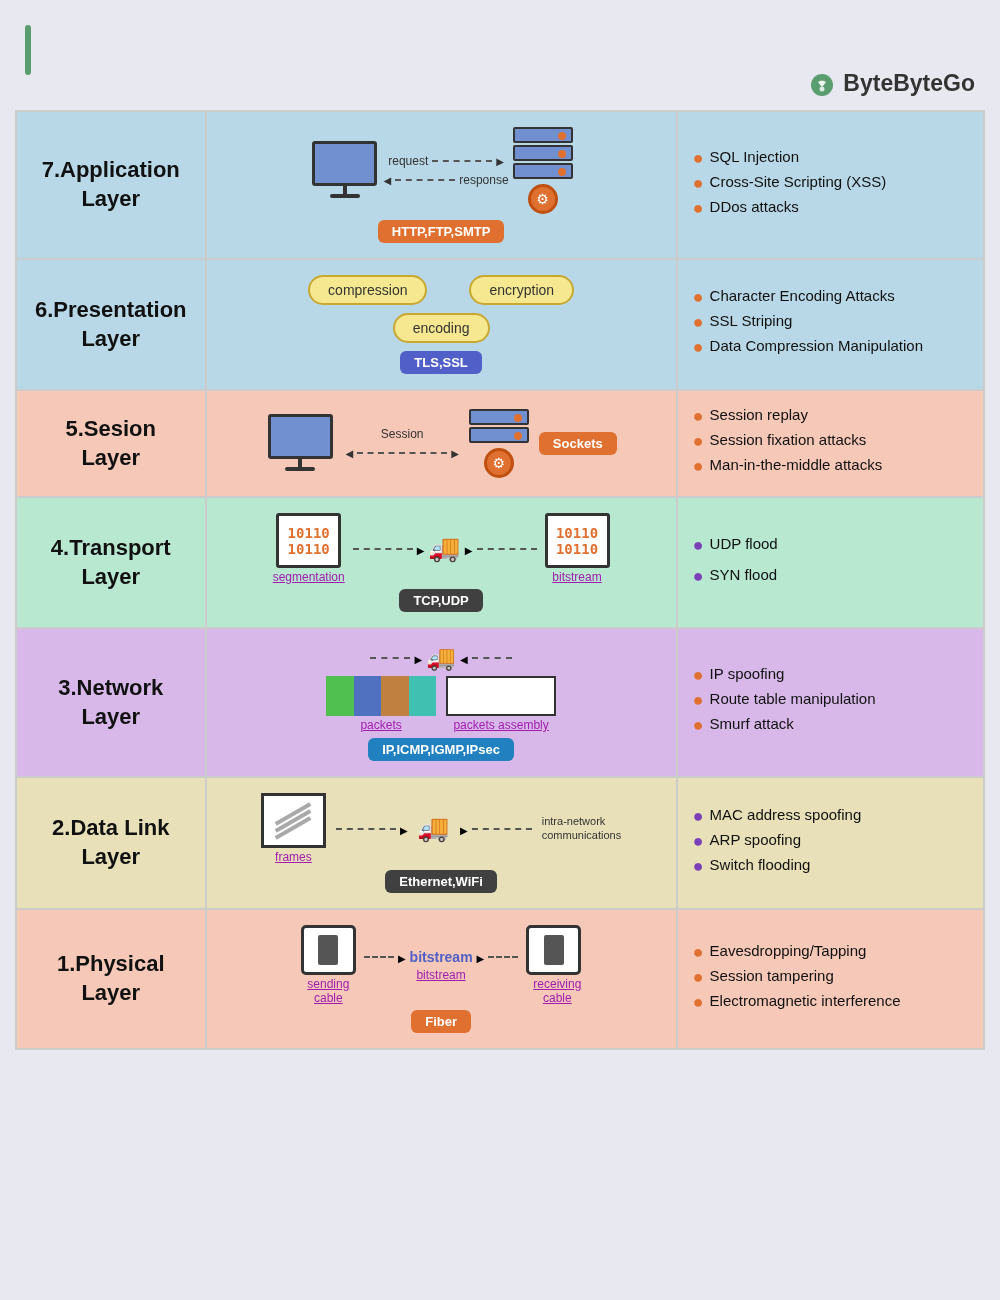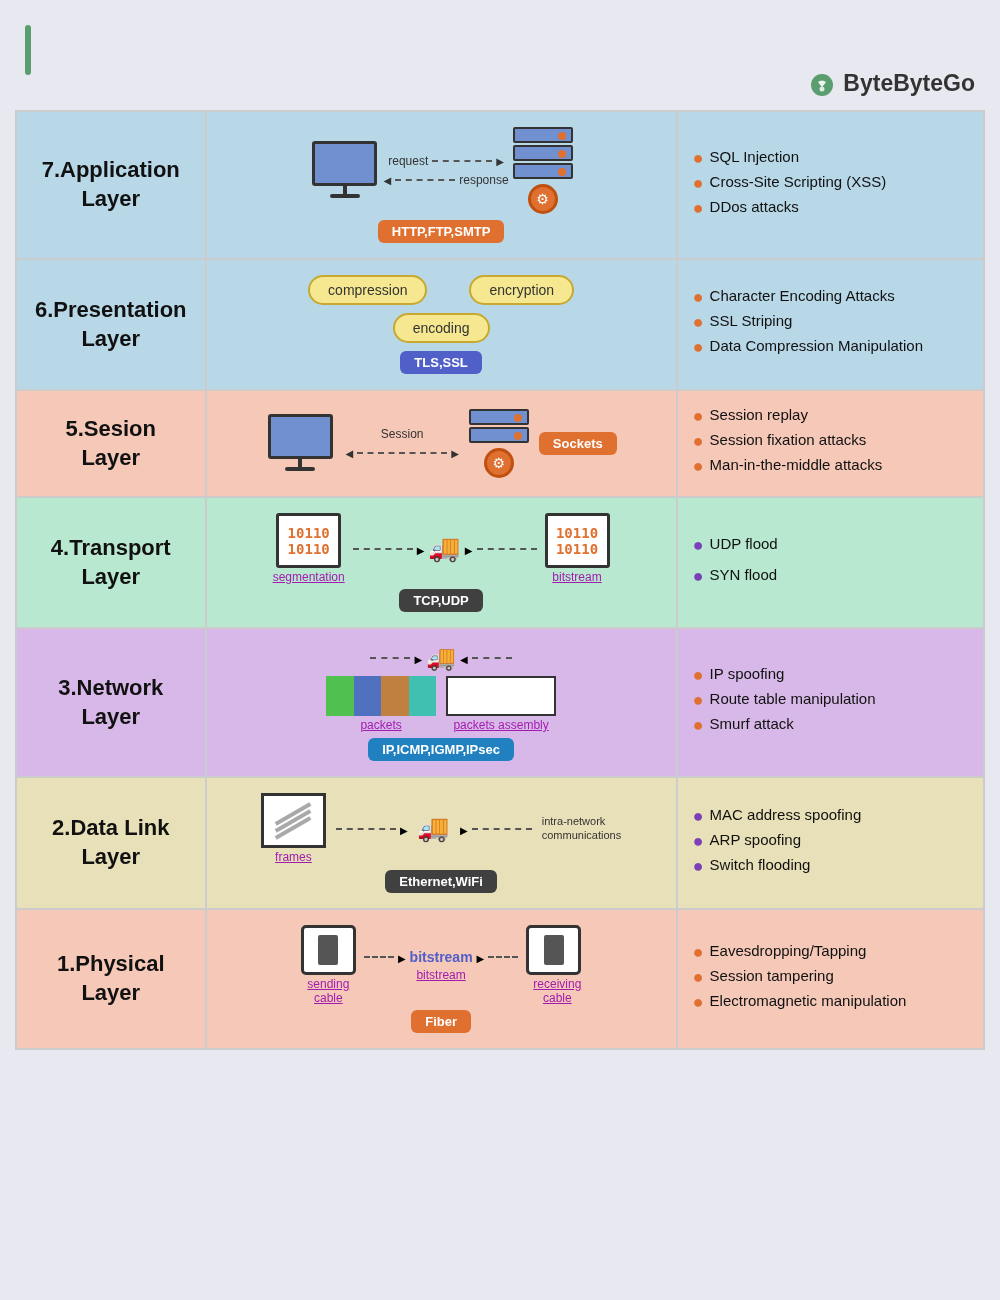--- a/index.html
+++ b/index.html
@@ -775,20 +775,20 @@
           <li>
                 <span class="bullet-orange">●</span>
                 <span>Eavesdropping/Tapping</span>
               </li>
           <li>
                 <span class="bullet-orange">●</span>
                 <span>Session tampering</span>
               </li>
           <li>
                 <span class="bullet-orange">●</span>
-                <span>Electromagnetic manipulation</span>
+                <span>Electromagnetic interference</span>
               </li>
         </ul>
       </td>
     </tr>
   </tbody>
     </table>
 </div>
 
 </body></html>

